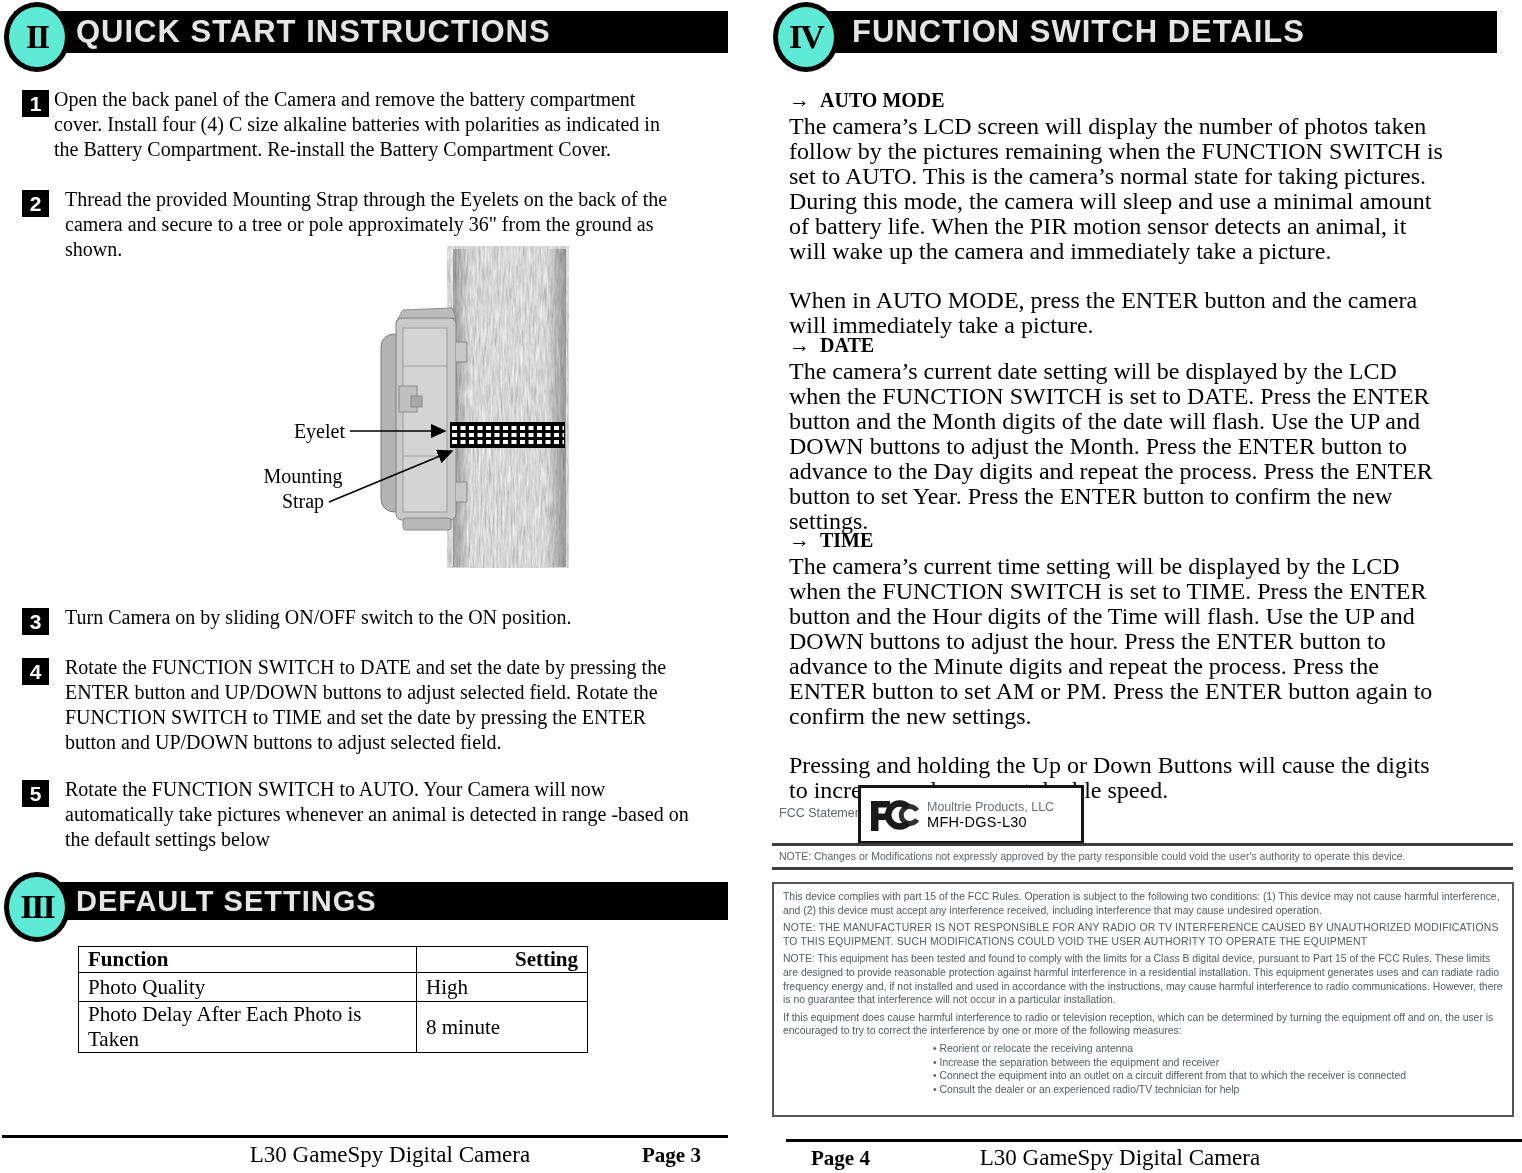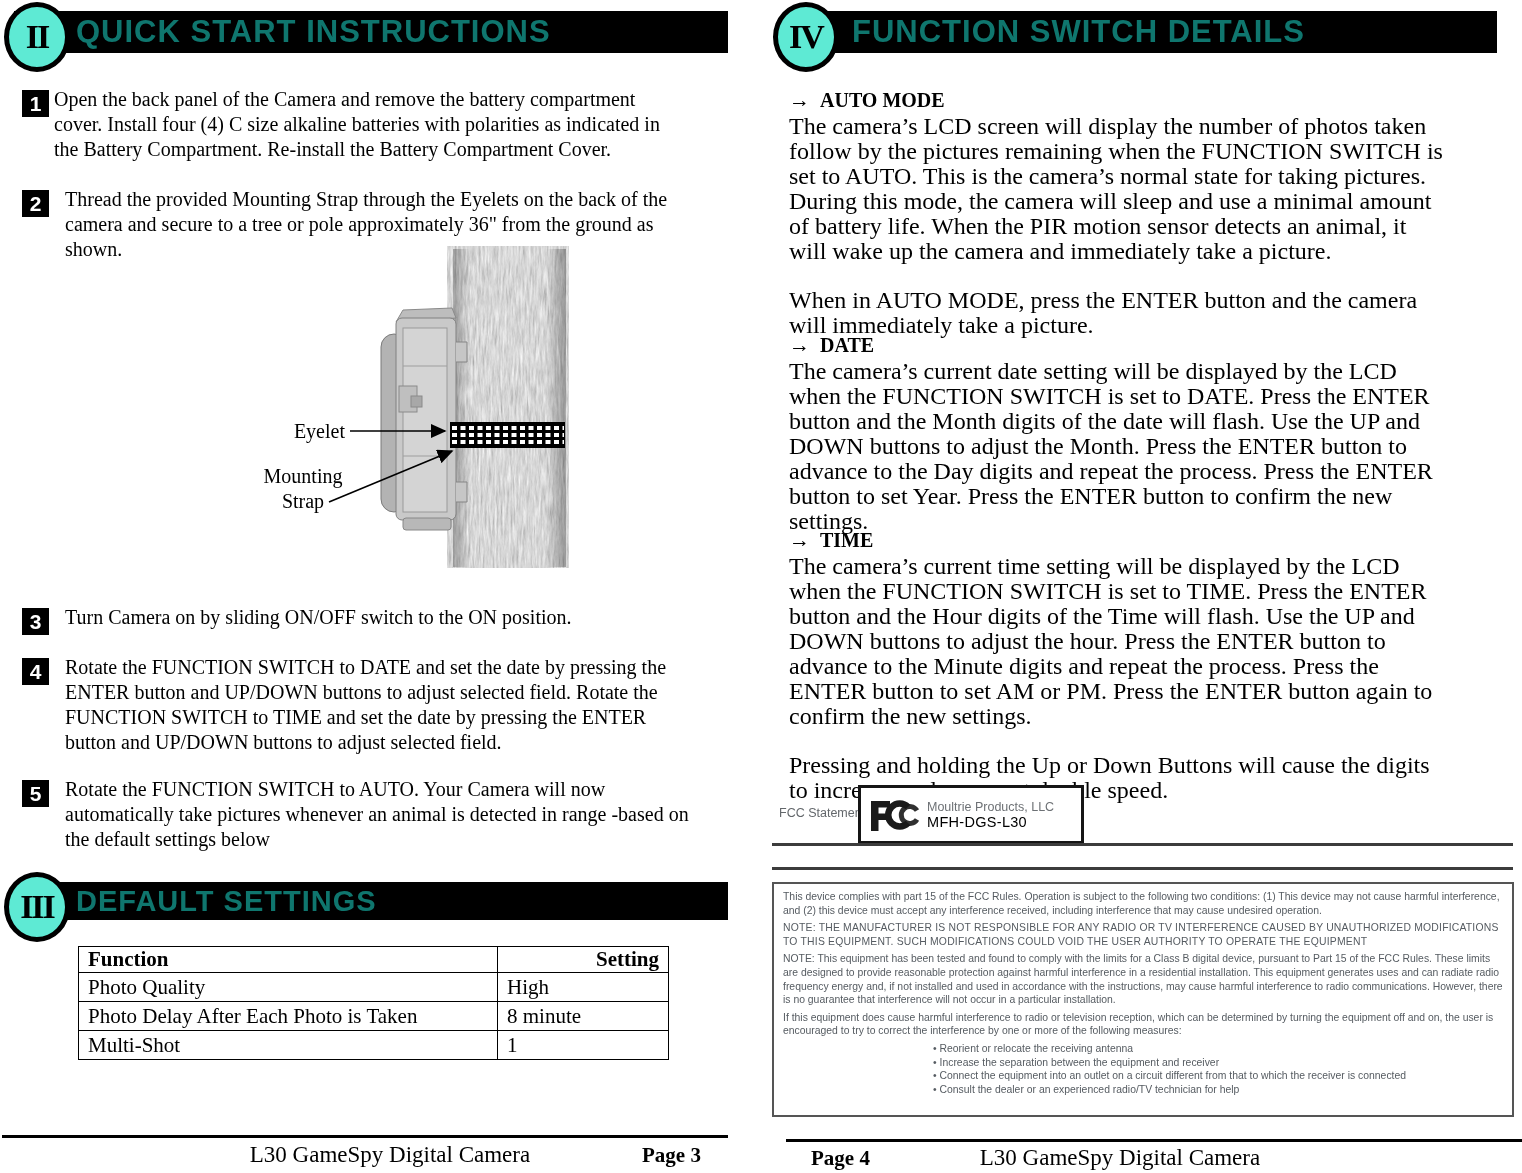--- a/index.html
+++ b/index.html
@@ -1,37 +1,37 @@
 <!DOCTYPE html>
 <html><head>
 <meta charset="utf-8">
 <style>
   html,body{margin:0;padding:0;background:#fff;}
   .canvas{position:relative;width:1522px;height:1173px;background:#fff;overflow:hidden;
           font-family:"Liberation Serif",serif;color:#000;}
 
   
-  .sec-bar{position:absolute;background:#000;color:#0f766e;display:flex;align-items:center;
+  .sec-bar{position:absolute;background:#000;color:#e5e5e5;display:flex;align-items:center;
            font-family:"Liberation Sans",sans-serif;font-weight:bold;letter-spacing:1px;z-index:1;}
   .sec-circle{position:absolute;width:56px;height:60px;border:5px solid #000;border-radius:50%;
               background:#5eead4;z-index:2;display:flex;align-items:center;justify-content:center;
               font-family:"Liberation Serif",serif;font-weight:bold;font-size:34px;letter-spacing:-2px;}
 
   
   .step-badge{position:absolute;width:27px;height:27px;background:#000;color:#fff;
               font-family:"Liberation Sans",sans-serif;font-weight:bold;font-size:21px;
               display:flex;align-items:center;justify-content:center;}
   .step-text{position:absolute;width:630px;font-size:20px;line-height:25px;}
 
   
   .figure{position:absolute;left:253px;top:246px;width:316px;height:322px;}
   .fig-label{position:absolute;font-size:20px;line-height:25px;}
 
   
-  .settings-table{position:absolute;left:78px;top:946px;width:591px;border-collapse:collapse;}
+  .settings-table{position:absolute;left:78px;top:946px;width:510px;border-collapse:collapse;}
   .settings-table th,.settings-table td{border:1.6px solid #000;padding:0 9px;font-size:21px;
       text-align:left;vertical-align:middle;height:28px;font-weight:normal;}
   .settings-table th{font-weight:bold;height:25px;}
   .settings-table .col-setting{width:152px;text-align:right;}
 
   
   .topic{position:absolute;left:789px;width:700px;}
   .topic-head{display:flex;align-items:flex-start;margin-bottom:2px;}
   .arrow-glyph{width:31px;font-size:21px;font-weight:bold;line-height:24px;}
   .topic-title{font-size:20px;font-weight:bold;line-height:24px;}
@@ -168,24 +168,20 @@
       <th class="col-setting">Setting</th>
     </tr>
     <tr>
       <td>Photo Quality</td>
       <td>High</td>
     </tr>
     <tr>
       <td>Photo Delay After Each Photo is Taken</td>
       <td>8 minute</td>
     </tr>
-    <tr>
-      <td>Multi-Shot</td>
-      <td>1</td>
-    </tr>
   </tbody>
     </table>
 
   <div class="foot-rule" style="left:2px;top:1135px;width:726px;"></div>
   <div class="foot-title" style="left:230px;top:1142px;width:320px;">L30 GameSpy Digital Camera</div>
   <div class="foot-page" style="left:642px;top:1143px;">Page 3</div>
 
   <div class="sec-bar" style="left:786px;top:11px;width:711px;height:42px;font-size:31px;padding-left:66px;box-sizing:border-box;">
     <span>FUNCTION SWITCH DETAILS</span>
   </div>
@@ -227,20 +223,21 @@
       <path d="M41,11 A11.5,11.5 0 1 0 41,27" fill="none" stroke="#1a1a1a" stroke-width="6.5"></path>
       <path d="M50,14.5 A8.5,8.5 0 1 0 50,23.5" fill="none" stroke="#1a1a1a" stroke-width="5" opacity="0.9"></path>
     </svg>
     <div>
       <div class="fcc-company blurry">Moultrie Products, LLC</div>
       <div class="fcc-model">MFH-DGS-L30</div>
     </div>
   </div>
 
   <div class="fcc-rule" style="top:843px;"></div>
+  <div class="fcc-note blurry">NOTE: Changes or Modifications not expressly approved by the party responsible could void the user's authority to operate this device.</div>
   <div class="fcc-rule" style="top:867px;"></div>
 
   <div class="fcc-bigbox blurry">
     <p>This device complies with part 15 of the FCC Rules. Operation is subject to the following two conditions: (1) This device may not cause harmful interference, and (2) this device must accept any interference received, including interference that may cause undesired operation.</p>
     <p class="fcc-caps">NOTE: THE MANUFACTURER IS NOT RESPONSIBLE FOR ANY RADIO OR TV INTERFERENCE CAUSED BY UNAUTHORIZED MODIFICATIONS TO THIS EQUIPMENT. SUCH MODIFICATIONS COULD VOID THE USER AUTHORITY TO OPERATE THE EQUIPMENT</p>
     <p>NOTE: This equipment has been tested and found to comply with the limits for a Class B digital device, pursuant to Part 15 of the FCC Rules. These limits are designed to provide reasonable protection against harmful interference in a residential installation. This equipment generates uses and can radiate radio frequency energy and, if not installed and used in accordance with the instructions, may cause harmful interference to radio communications. However, there is no guarantee that interference will not occur in a particular installation.</p>
     <p>If this equipment does cause harmful interference to radio or television reception, which can be determined by turning the equipment off and on, the user is encouraged to try to correct the interference by one or more of the following measures:</p>
     <div class="fcc-bullet">Reorient or relocate the receiving antenna</div>
     <div class="fcc-bullet">Increase the separation between the equipment and receiver</div>
     <div class="fcc-bullet">Connect the equipment into an outlet on a circuit different from that to which the receiver is connected</div>

